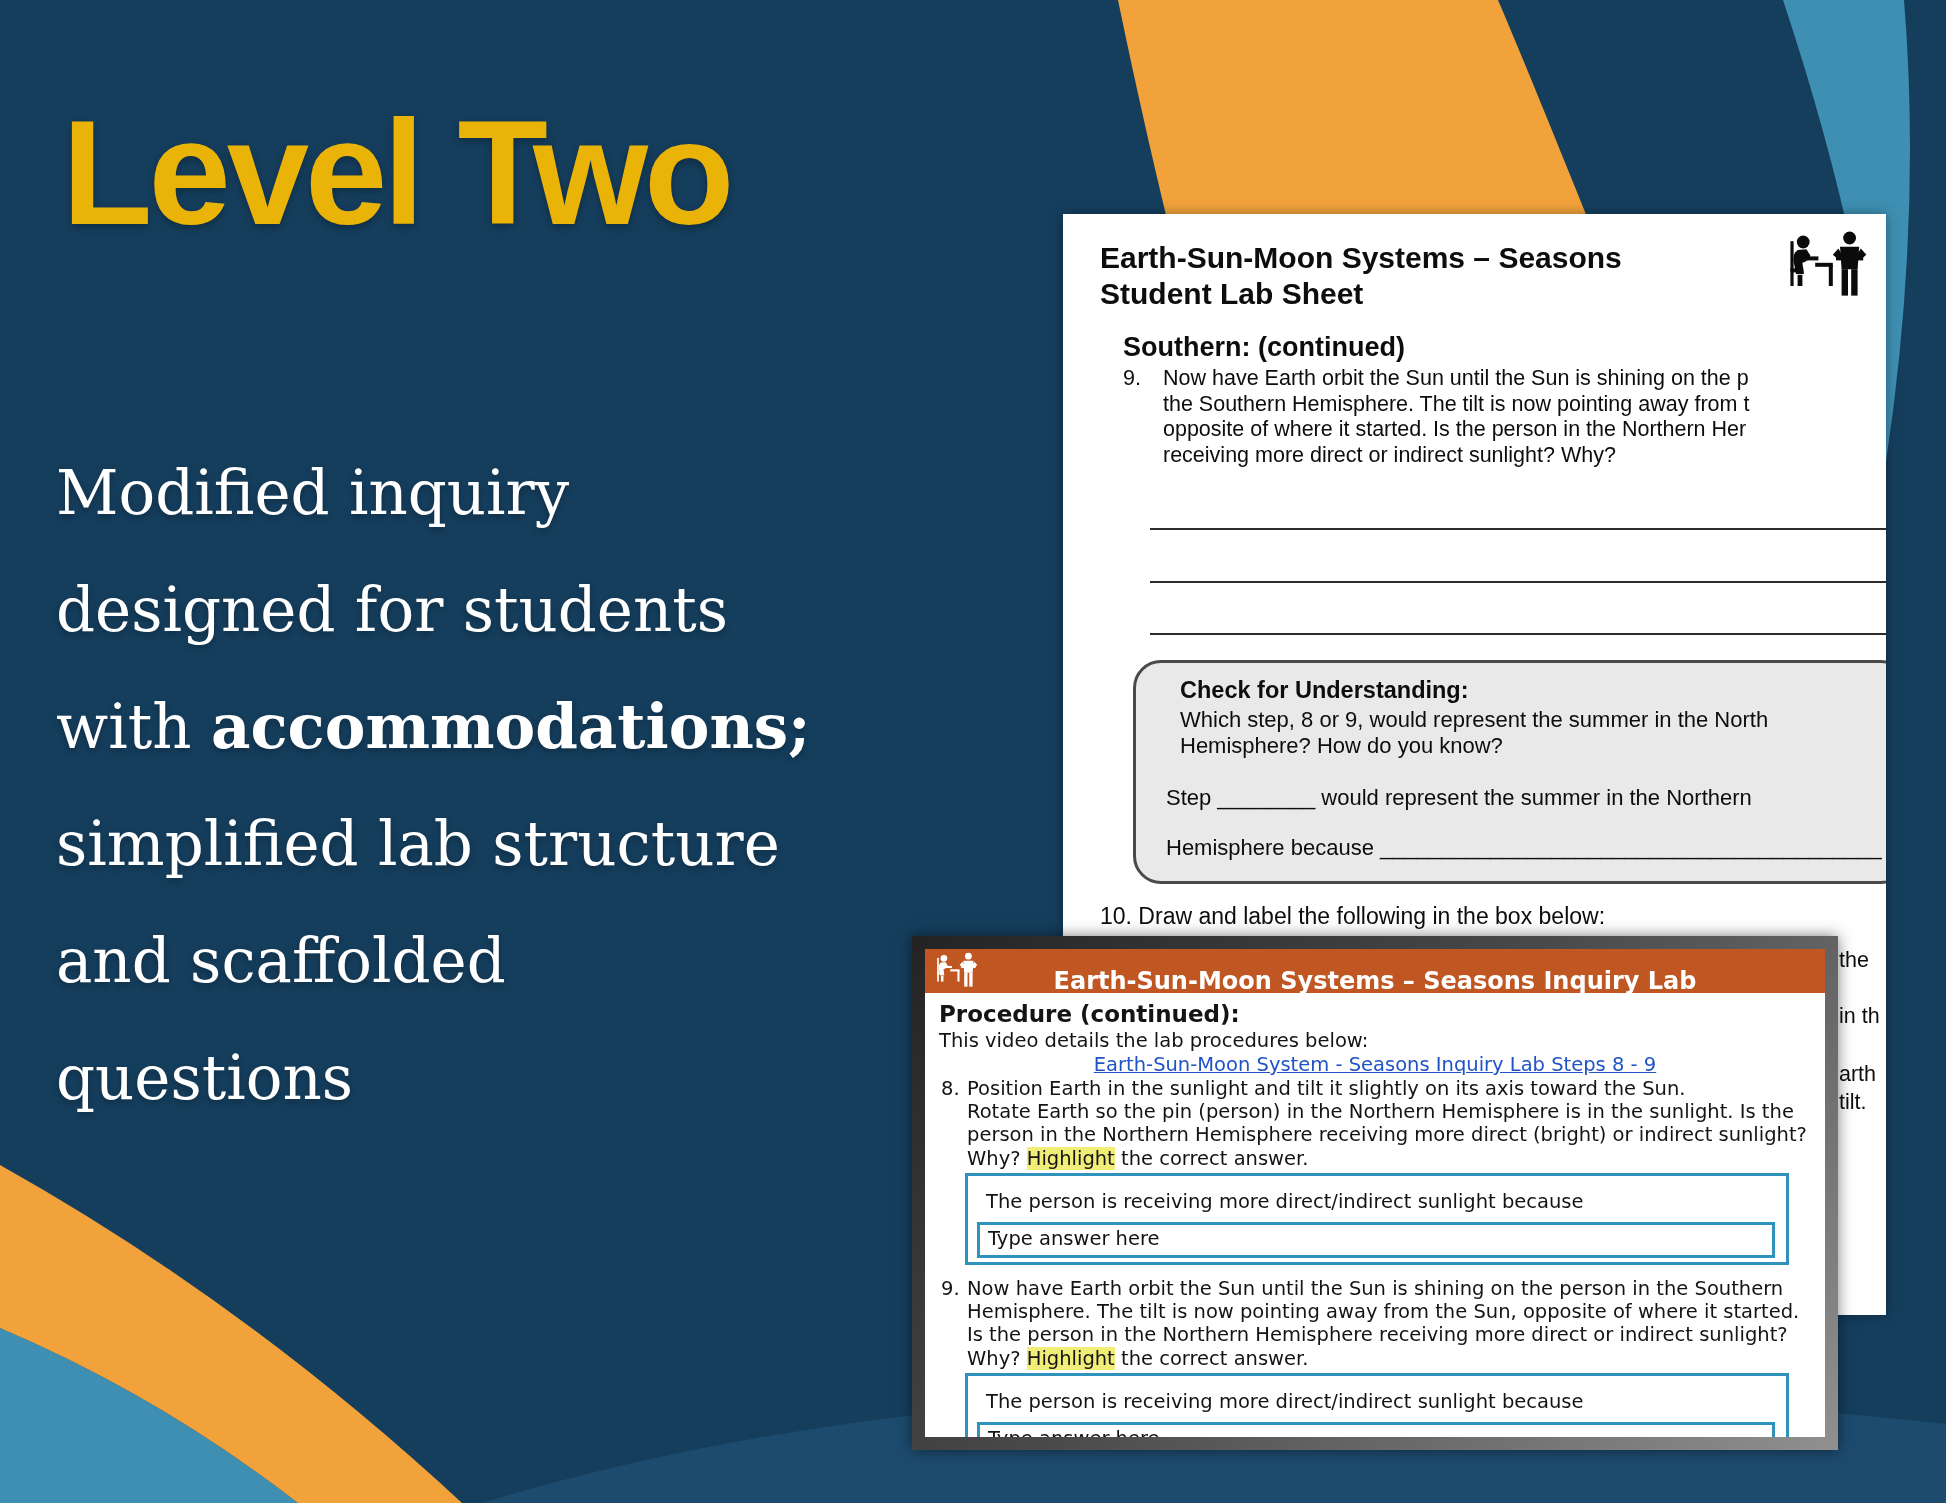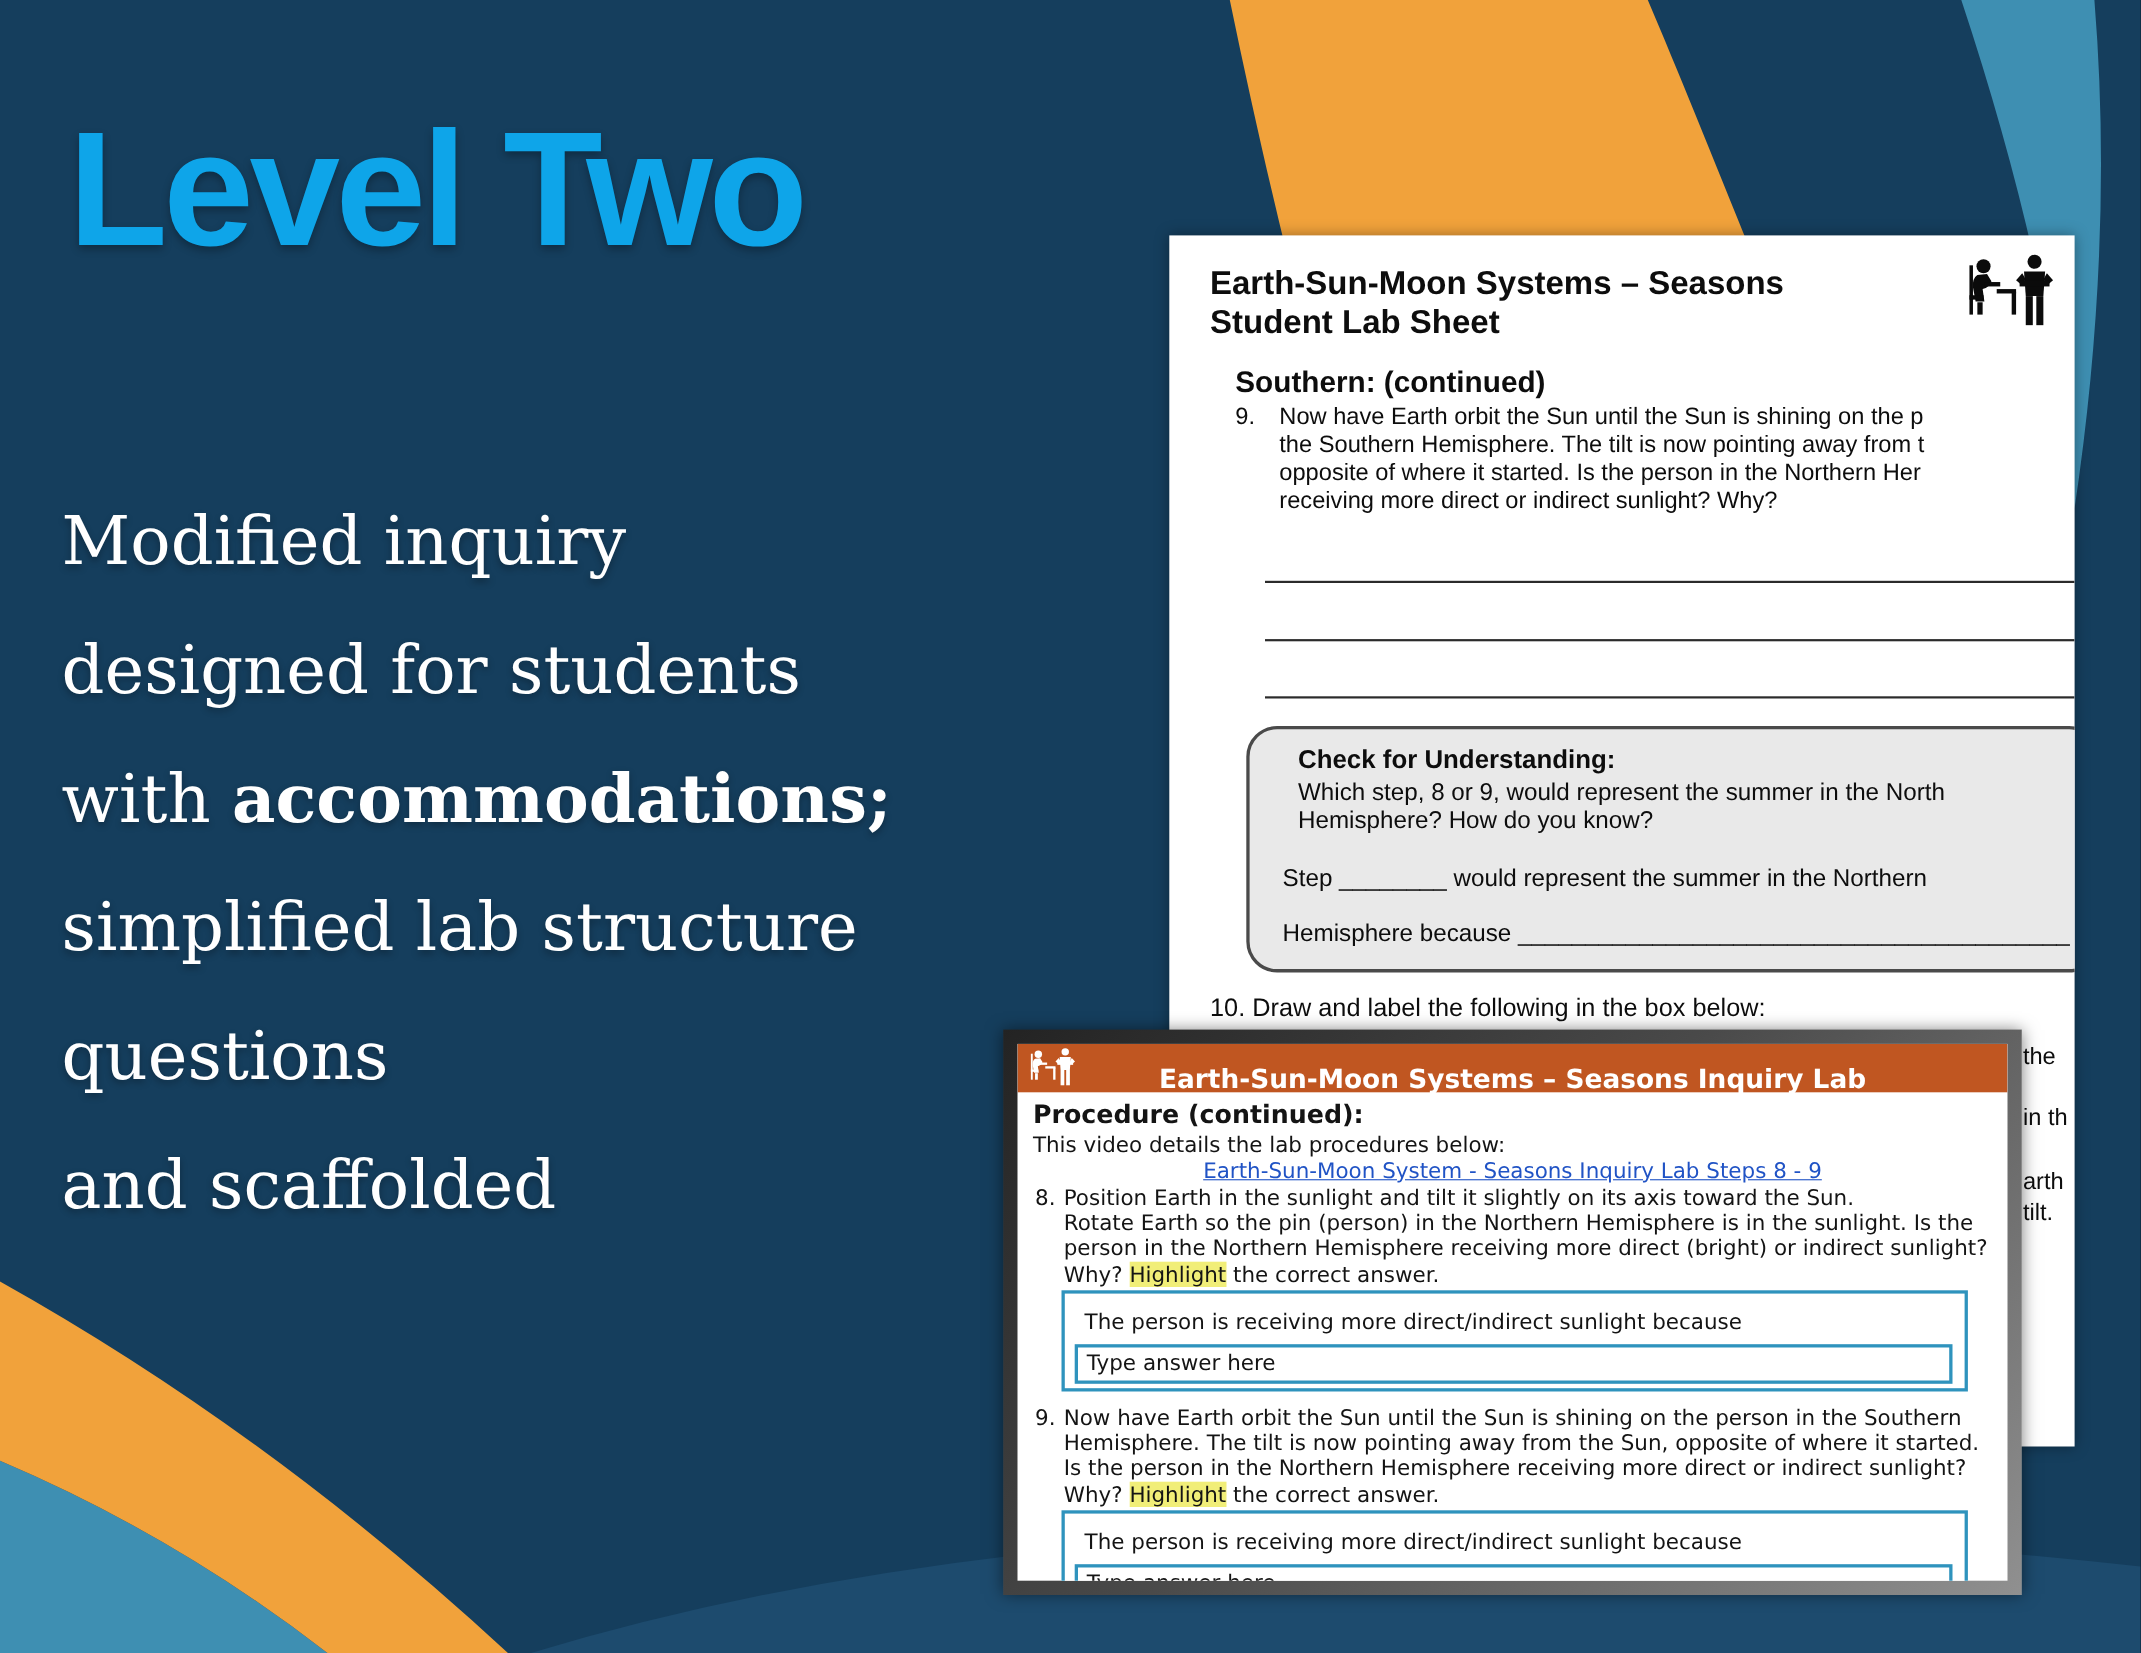--- a/index.html
+++ b/index.html
@@ -3,21 +3,21 @@
 <meta charset="utf-8">
 <style>
   html,body{margin:0;padding:0;background:#0c2638;}
   .slide{
     position:relative;width:1946px;height:1503px;overflow:hidden;
     background:#153E5D;font-family:"Liberation Sans",sans-serif;
   }
   .bg-svg{position:absolute;left:0;top:0;width:1946px;height:1503px;pointer-events:none;}
   
   .slide-title{
-    position:absolute;left:62px;top:88px;color:#0ea5e9;
+    position:absolute;left:62px;top:88px;color:#eab308;
     font-family:"Liberation Sans",sans-serif;font-weight:800;font-size:148px;
     letter-spacing:-4px;text-shadow:0 3px 8px rgba(0,0,0,.30);white-space:nowrap;
   }
   .slide-body{
     position:absolute;left:56px;top:434px;color:#ffffff;
     font-family:"DejaVu Serif",serif;font-weight:400;font-size:61px;line-height:117px;
     text-shadow:0 3px 7px rgba(0,0,0,.30);white-space:nowrap;
   }
   .slide-body .b{font-weight:700;}
   
@@ -77,22 +77,22 @@
     <path d="M0,1165 Q245,1302 462,1503 L298,1503 Q160,1396 0,1328 Z" fill="#F1A23B"></path>
     <path d="M482,1503 Q1060,1328 1946,1424 L1946,1503 Z" fill="#1D4B6E"></path>
   </svg>
 
   <div class="slide-title">Level Two</div>
   <div class="slide-body">
     <div>Modified inquiry</div>
     <div>designed for students</div>
     <div><span>with </span><span class="b">accommodations;</span></div>
     <div>simplified lab structure</div>
+    <div>and scaffolded</div>
     <div>questions</div>
-    <div>and scaffolded</div>
   </div>
 
   <div class="doc1">
     <div class="title">Earth-Sun-Moon Systems – Seasons
 Student Lab Sheet</div>
 
     <div class="icon1">
       <svg viewBox="0 0 100 90" width="80" height="84" fill="currentColor">
         <circle cx="19" cy="15" r="8"></circle>
         <path d="M12,25 q-6,4 -5,14 l3,16 10,0 -2,-14 q8,-2 10,-9 l-5,-8 z"></path>

